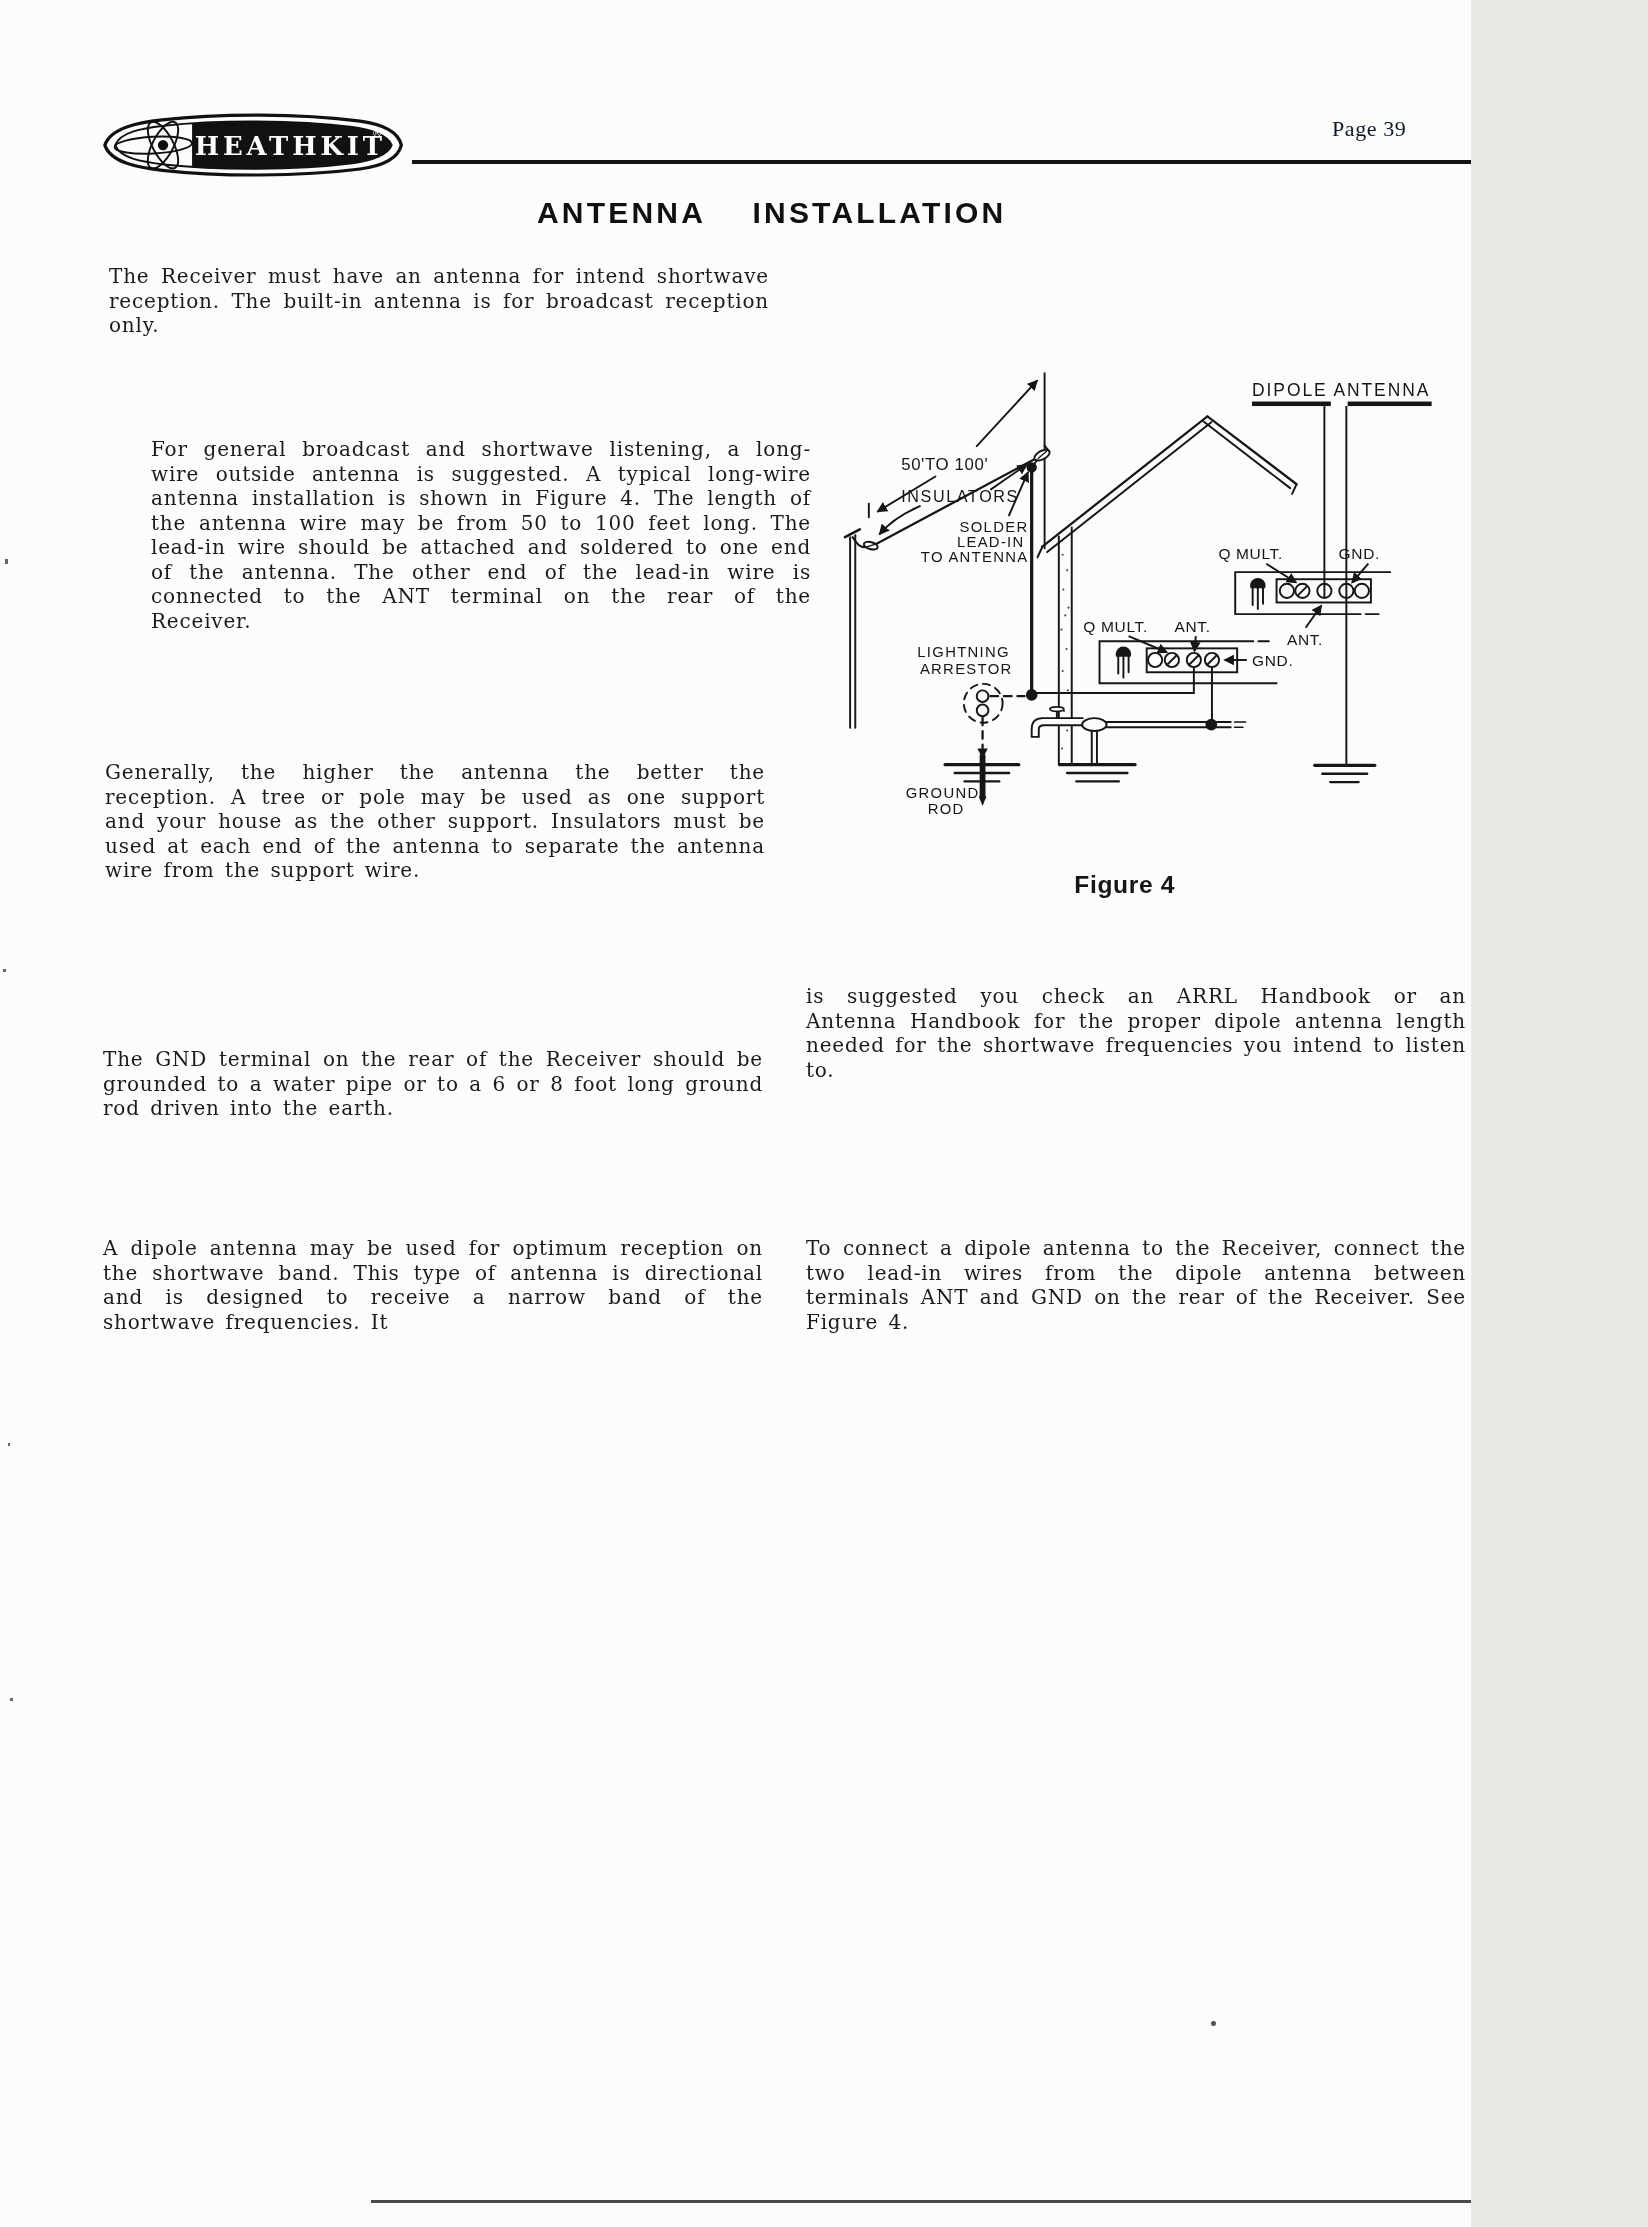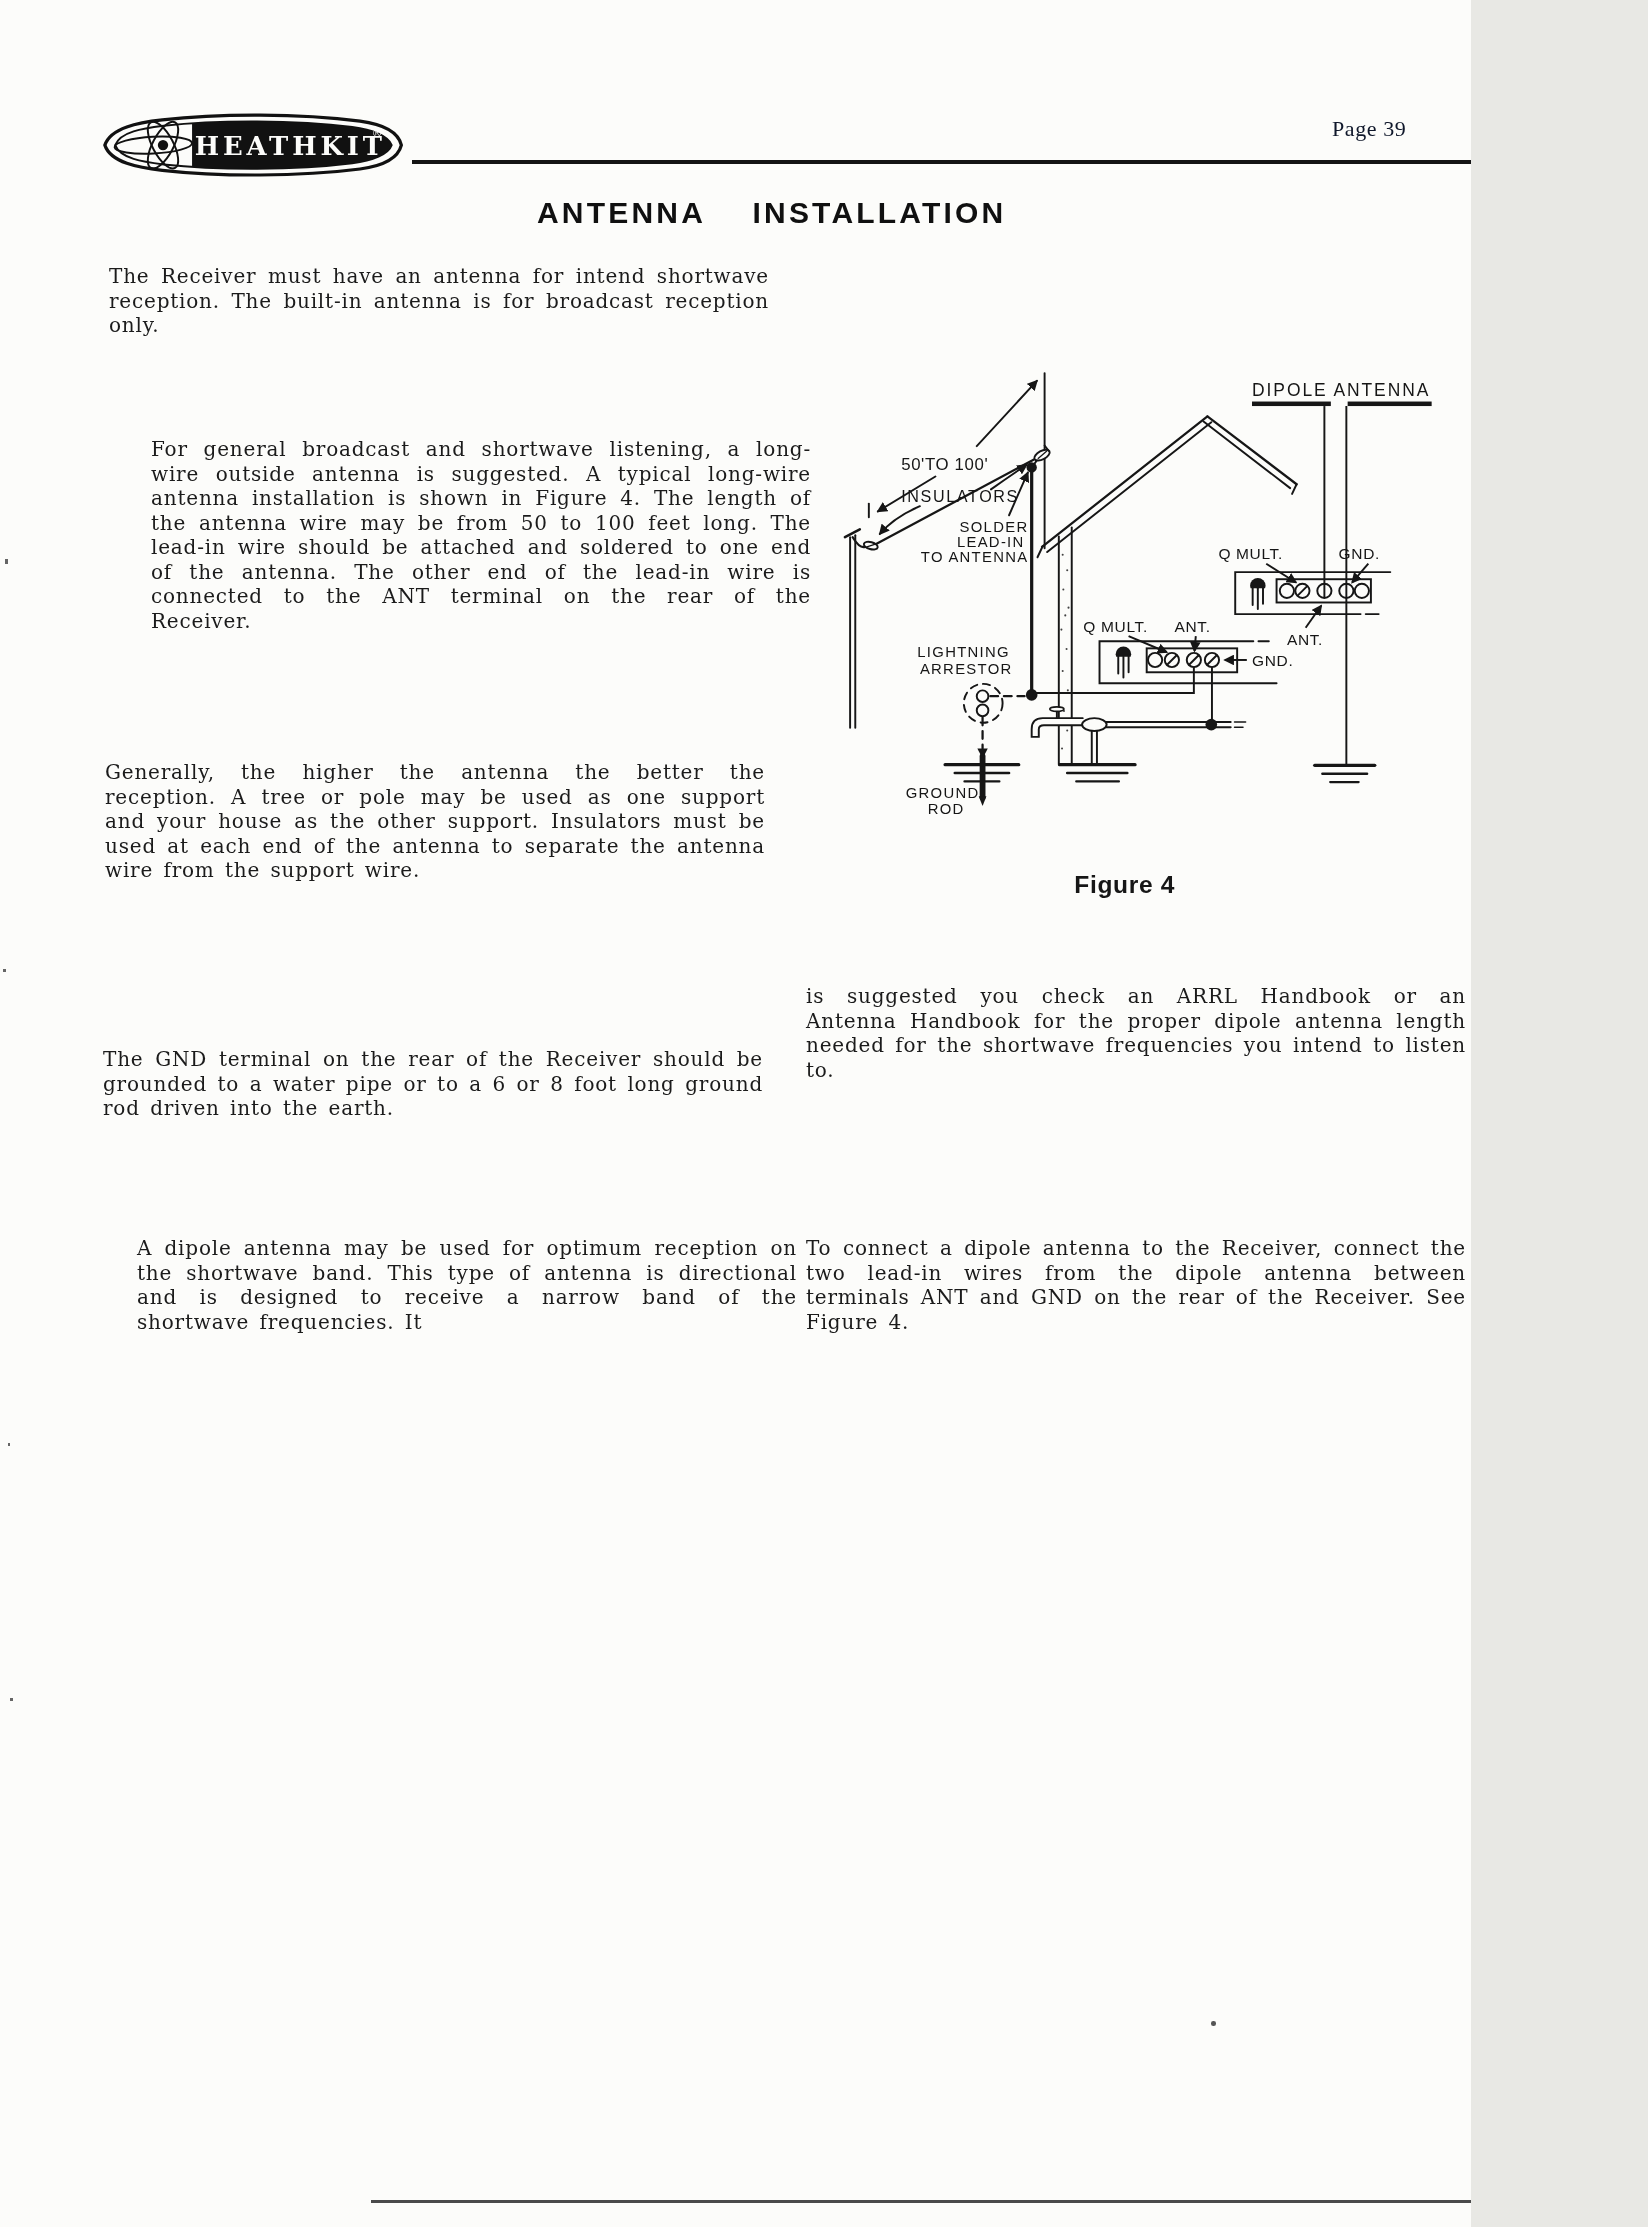--- a/index.html
+++ b/index.html
@@ -17,21 +17,21 @@
     text-align:justify;
     font:20px/24.5px "DejaVu Serif", serif;
     letter-spacing:0.8px;
     word-spacing:3.2px;
     color:#1b1b1b;
   }
   #para-l0{left:109px;top:264px;}
   #para-l1{left:107px;top:437px;margin-left:44px;}
   #para-l2{left:105px;top:760px;}
   #para-l3{left:103px;top:1047px;}
-  #para-l4{left:103px;top:1236px;margin-left:34px;}
+  #para-l4{left:103px;top:1236px;}
   #para-r0{left:806px;top:984px;}
   #para-r1{left:806px;top:1236px;}
   #page-number{
     position:absolute;left:1332px;top:116px;
     font:22px "Liberation Serif", serif;color:#0f172a;
     letter-spacing:0.6px;
   }
   #main-title{
     position:absolute;left:537px;top:196px;
     font:bold 30px "Liberation Sans", sans-serif;

